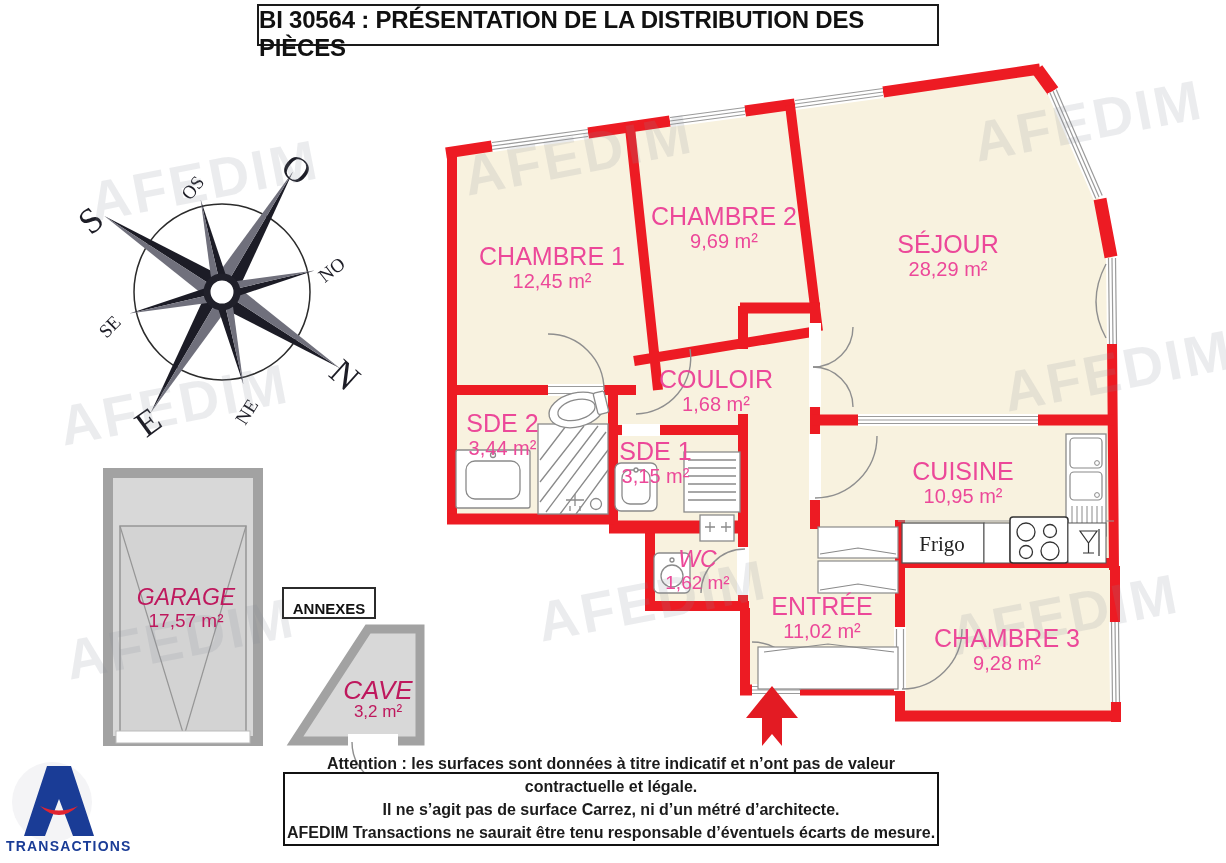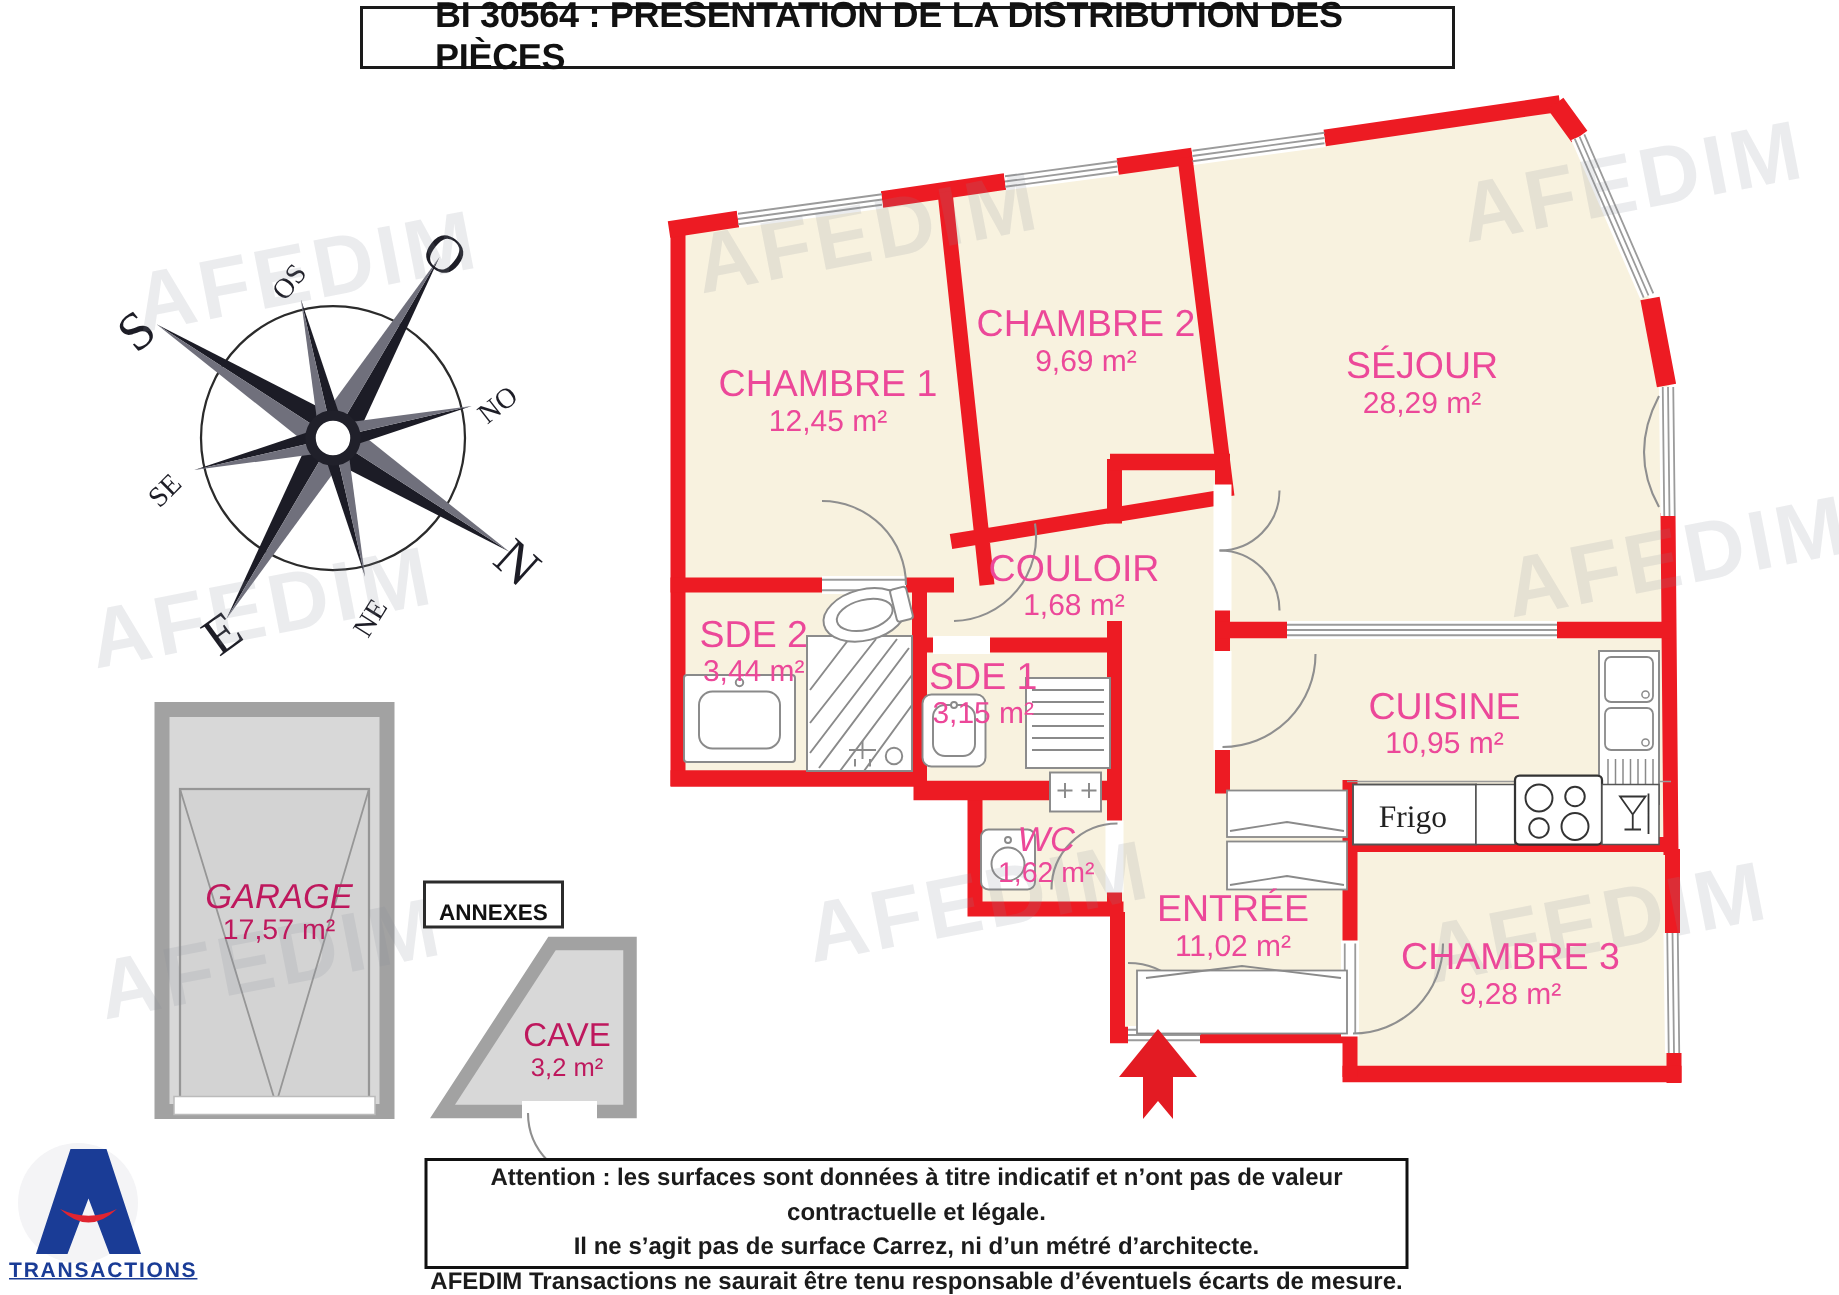--- a/index.html
+++ b/index.html
@@ -1,39 +1,39 @@
 <!DOCTYPE html>
 <html><head>
 <meta charset="utf-8">
 <style>
   html,body{margin:0;padding:0;background:#fff;}
   body{width:1226px;height:863px;overflow:hidden;font-family:"Liberation Sans",sans-serif;}
   .stage{position:relative;width:1226px;height:863px;background:#fff;}
   svg{position:absolute;left:0;top:0;}
   .wm{position:absolute;font-weight:800;font-size:56px;letter-spacing:3px;color:#868c98;opacity:.16;
       transform:rotate(-11deg);white-space:nowrap;pointer-events:none;z-index:3;}
-  .titlebox{position:absolute;left:240px;top:4px;width:678px;height:38px;border:2px solid #1a1a1a;
-      background:#fff;display:flex;align-items:center;justify-content:center;z-index:5;padding-left:48px;}
+  .titlebox{position:absolute;left:257px;top:4px;width:678px;height:38px;border:2px solid #1a1a1a;
+      background:#fff;display:flex;align-items:flex-start;justify-content:center;z-index:5;}
   .titlebox span{font-size:24px;font-weight:700;color:#111;letter-spacing:-0.2px;}
   .rlabel{position:absolute;text-align:center;color:#ec4899;z-index:4;pointer-events:none;}
   .rname{font-size:25px;line-height:27px;}
   .rarea{font-size:20px;line-height:23px;}
   .rlabel.gray{color:#be185d;}
-  .rlabel.small .rname{font-size:22px;line-height:24px;}
+  .rlabel.small .rname{font-size:26px;line-height:24px;font-style:italic;}
   .rlabel.small .rarea{font-size:17px;line-height:20px;}
   .rlabel.mid .rname{font-size:23px;line-height:25px;font-style:italic;}
   .rlabel.mid .rarea{font-size:19px;line-height:21px;}
   .annexbox{position:absolute;left:282px;top:587px;width:90px;height:28px;border:2px solid #2b2b2b;
       background:#fff;display:flex;align-items:flex-end;justify-content:center;z-index:5;}
   .annexbox span{font-size:15px;font-weight:700;color:#111;}
   .disclaimer{position:absolute;left:283px;top:772px;width:652px;height:70px;border:2px solid #111;
-      background:#fff;display:flex;flex-direction:column;align-items:center;justify-content:flex-start;z-index:5;}
+      background:#fff;display:flex;flex-direction:column;align-items:center;justify-content:flex-end;z-index:5;}
   .disclaimer div{font-size:16px;font-weight:700;color:#1b1b1b;line-height:23px;text-align:center;}
   .brand{position:absolute;left:6px;top:838px;width:120px;font-size:14px;font-weight:700;
-      color:#1a3c96;letter-spacing:1.2px;z-index:5;text-decoration:underline;}
+      color:#1a3c96;letter-spacing:1.2px;z-index:5;}
 </style>
 </head>
 <body>
 
 <div class="stage">
 
   <svg width="1226" height="863" viewBox="0 0 1226 863">
 
     <g fill="#F8F2DF">
       <polygon points="448,152 630,127 658,390 448,390"></polygon>

